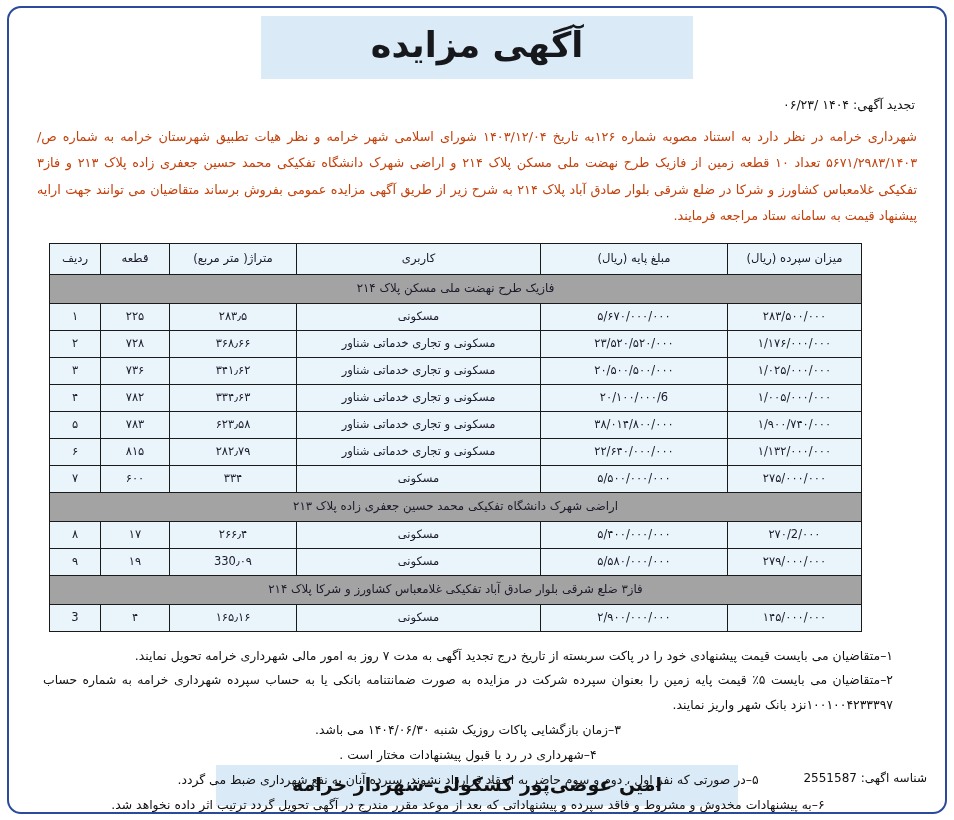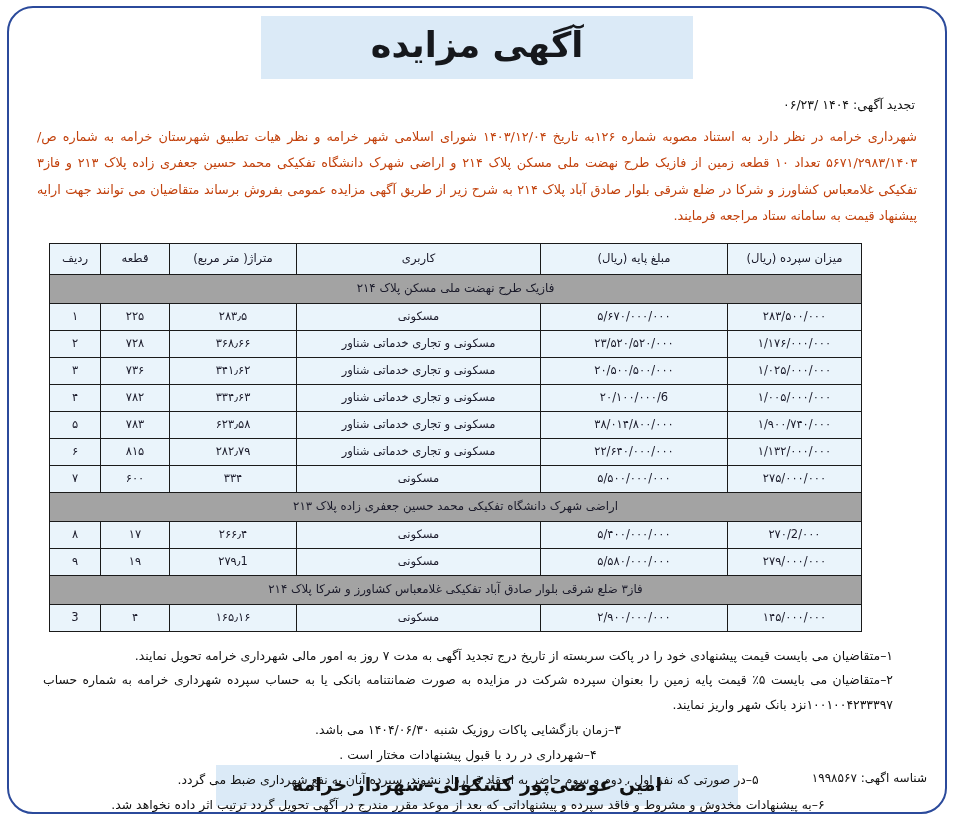--- a/index.html
+++ b/index.html
@@ -17,21 +17,21 @@
     position: relative;
   }
 
   .page-frame {
     position: absolute;
     top: 6px;
     right: 7px;
     left: 7px;
     bottom: 6px;
     border: 2px solid #2b4a9b;
-    border-radius: 26px;
+    border-radius: 14px;
     box-sizing: border-box;
     background: #ffffff;
     overflow: hidden;
   }
 
   
   .watermark {
     position: absolute;
     top: 330px;
     left: 0;
@@ -300,21 +300,21 @@
               <td class="c-mablagh">۵/۴۰۰/۰۰۰/۰۰۰</td>
               <td class="c-karbari">مسکونی</td>
               <td class="c-metraj">۲۶۶٫۴</td>
               <td class="c-ghete">۱۷</td>
               <td class="c-radif">۸</td>
             </tr>
             <tr>
               <td class="c-sepordeh">۲۷۹/۰۰۰/۰۰۰</td>
               <td class="c-mablagh">۵/۵۸۰/۰۰۰/۰۰۰</td>
               <td class="c-karbari">مسکونی</td>
-              <td class="c-metraj">۲۷۹٫1</td>
+              <td class="c-metraj">330٫۰۹</td>
               <td class="c-ghete">۱۹</td>
               <td class="c-radif">۹</td>
             </tr>
             <tr class="section-row">
               <td colspan="6">فاز۳ ضلع شرقی بلوار صادق آباد تفکیکی غلامعباس کشاورز و شرکا پلاک ۲۱۴</td>
             </tr>
             <tr>
               <td class="c-sepordeh">۱۴۵/۰۰۰/۰۰۰</td>
               <td class="c-mablagh">۲/۹۰۰/۰۰۰/۰۰۰</td>
               <td class="c-karbari">مسکونی</td>
@@ -337,17 +337,17 @@
       </div>
 
   </div>
 
   <div class="footer">
     <div class="footer-band">
       <div class="sig">امین عوضی‌پور کشکولی–شهردار خرامه</div>
     </div>
     <div class="footer-id">
       <span>شناسه اگهی:</span>
-      <span>۱۹۹۸۵۶۷</span>
+      <span>2551587</span>
     </div>
   </div>
 
 </div>
 
 </body></html>

